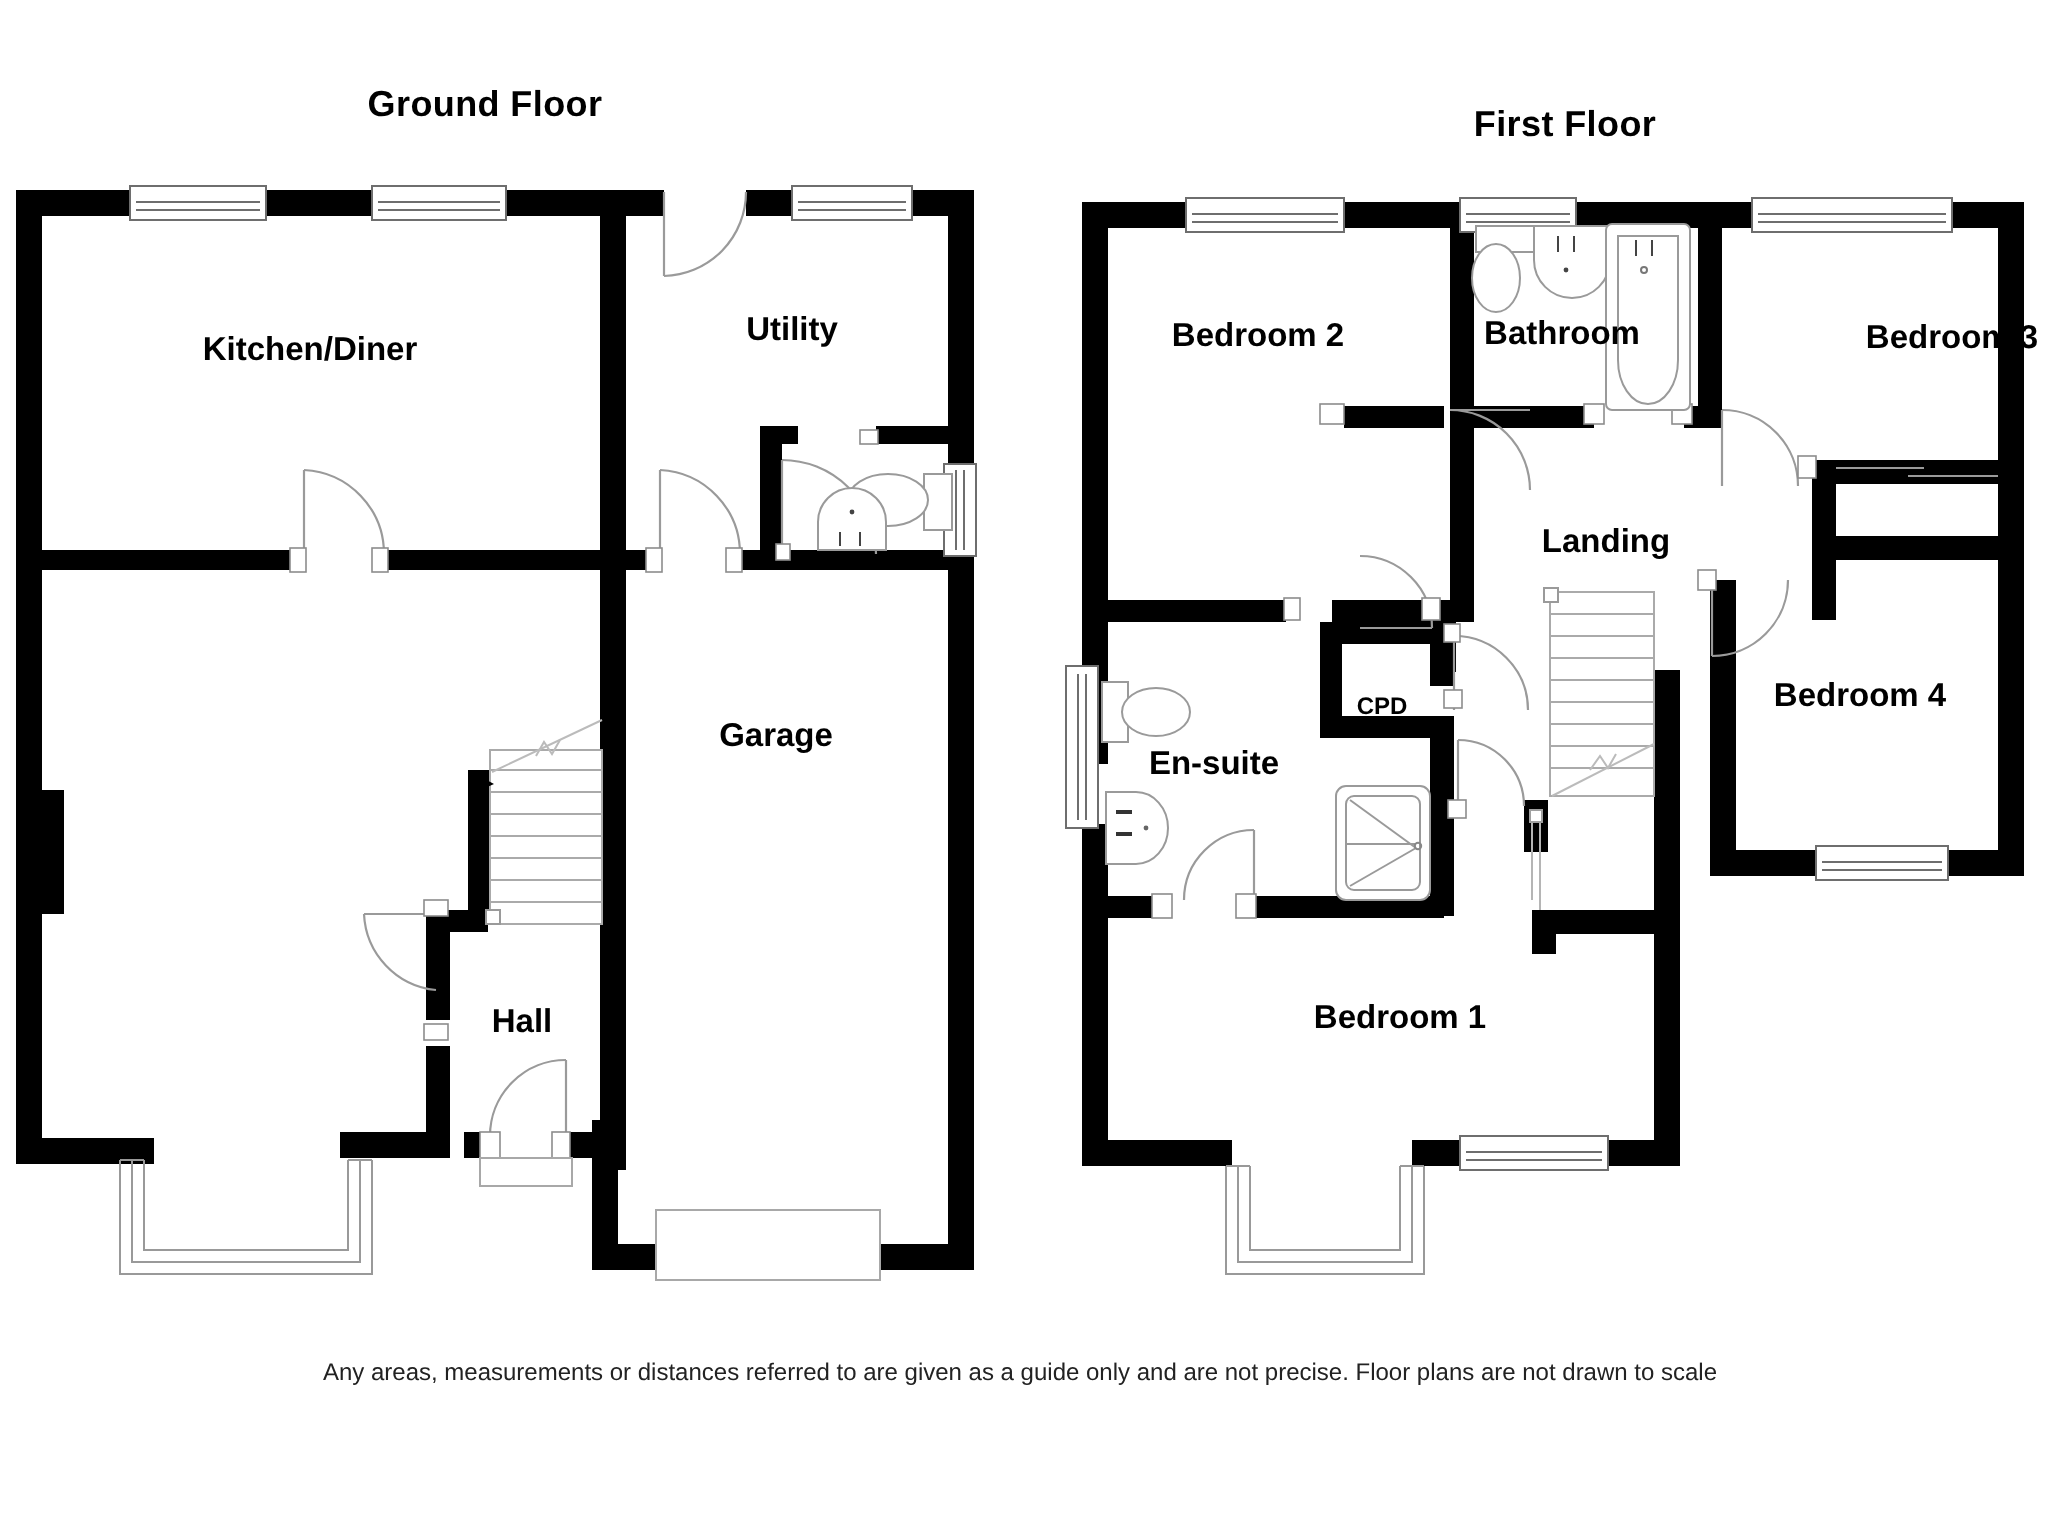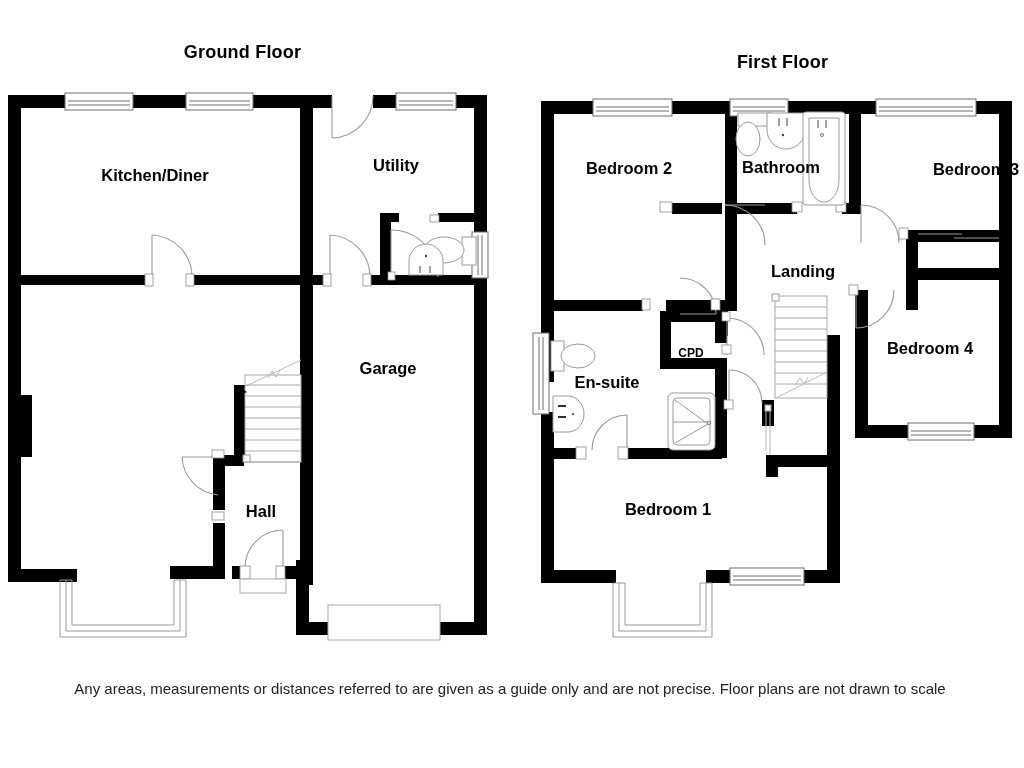--- a/index.html
+++ b/index.html
@@ -32,21 +32,21 @@
     white-space:nowrap;
     text-align:center;
     line-height:1.15;
   }
   .rlabel.small{font-size:12px;margin-top:20px;}
 
   #disclaimer{
     position:absolute;
     left:0;top:678px;width:1020px;
     text-align:center;
-    font-size:15px;
+    font-size:12px;
     line-height:1.45;
     color:#222;
   }
   #disclaimer div{white-space:nowrap;}
 </style>
 </head>
 <body>
 
 <div id="stage">
 
@@ -405,19 +405,19 @@
   <div class="rlabel" style="left:850px;top:160px;width:160px;margin-left:46px;">Bedroom 3</div>
 
   <div class="rlabel" style="left:743px;top:262px;width:120px;">Landing</div>
 
   <div class="rlabel" style="left:850px;top:339px;width:160px;">Bedroom 4</div>
 
   <div class="rlabel small" style="left:661px;top:327px;width:60px;">CPD</div>
 
   <div class="rlabel" style="left:547px;top:373px;width:120px;">En-suite</div>
 
-  <div class="rlabel" style="left:588px;top:500px;width:160px;">Bedroom 1</div>
+  <div class="rlabel" style="left:620px;top:500px;width:160px;">Bedroom 1</div>
 
   <div id="disclaimer">
     <div>Any areas, measurements or distances referred to are given as a guide only and are not precise. Floor plans are not drawn to scale</div>
   </div>
 
 </div>
 
 </body></html>

